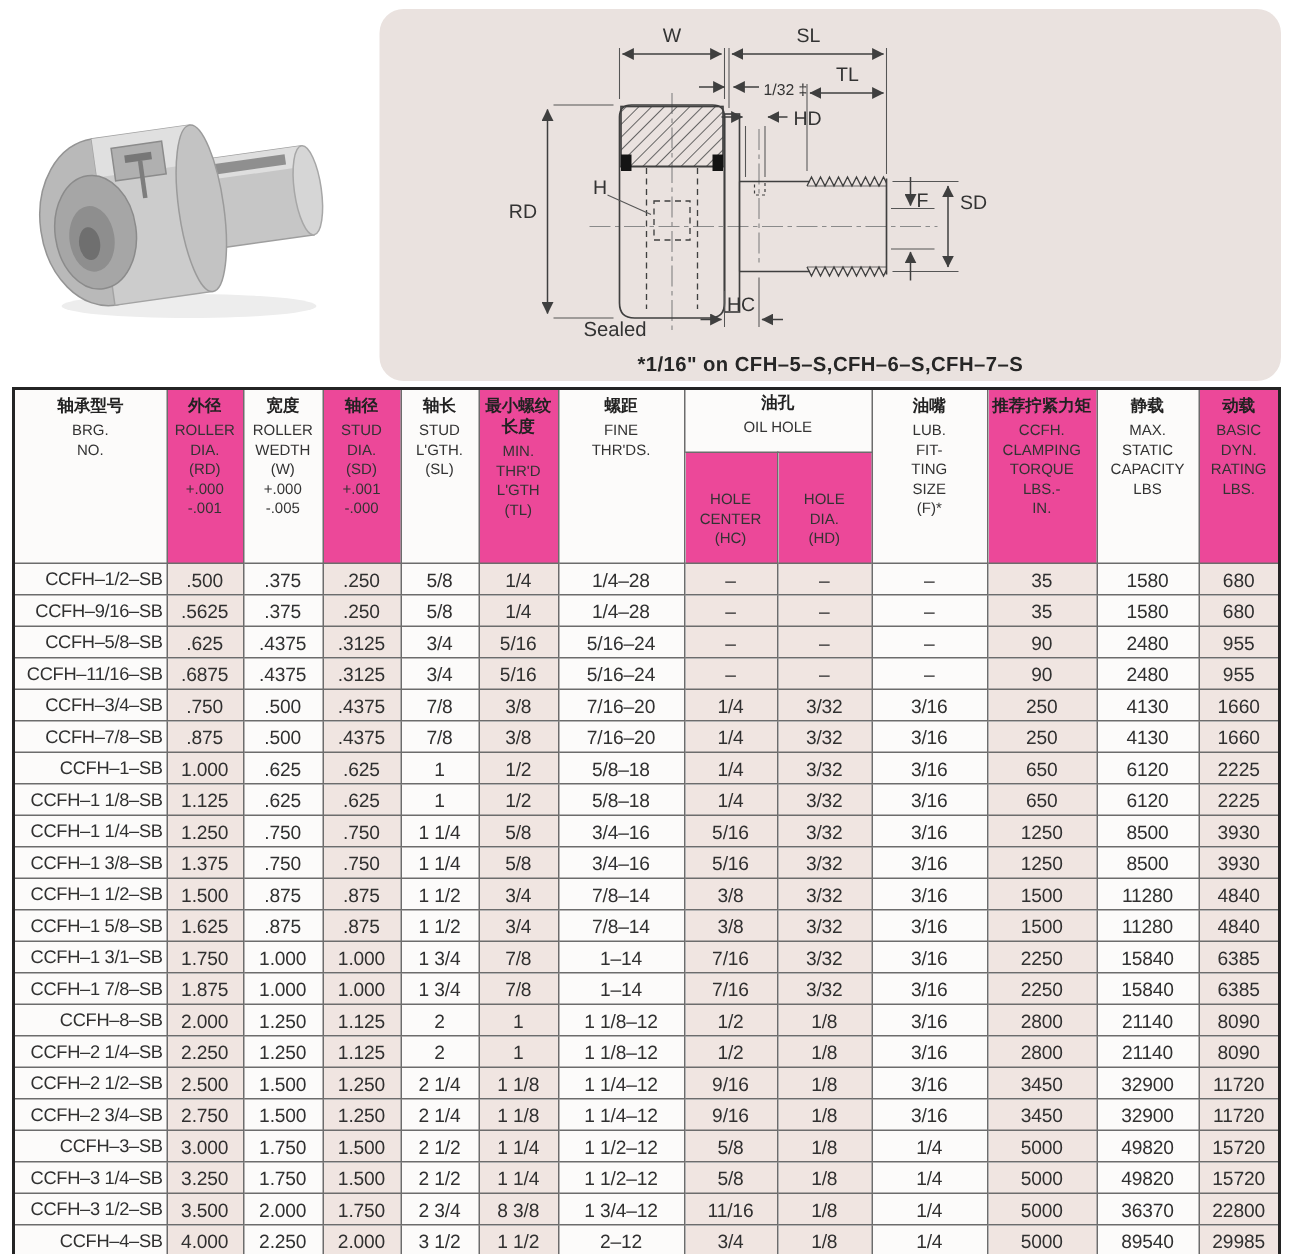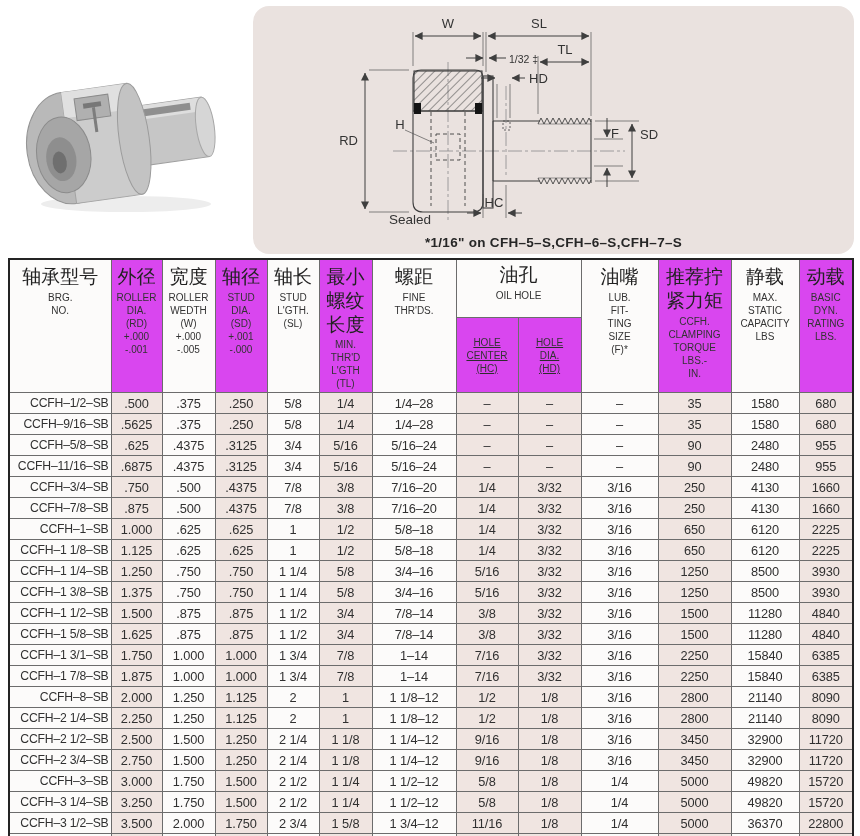--- a/index.html
+++ b/index.html
@@ -14,25 +14,25 @@
   
   .photo{position:absolute;left:14px;top:58px;width:226px;height:160px;}
 
   
   table.spec{position:absolute;left:8px;top:258px;width:845px;border-collapse:collapse;table-layout:fixed;background:#fcfbfa;border:2px solid #242424;}
   .spec th,.spec td{border:1px solid #6c6c6c;text-align:center;overflow:hidden;}
   .spec td{font-size:12.8px;height:20px;padding:0 2px;color:#303030;letter-spacing:-.1px;}
   .spec td.model{text-align:right;padding-left:4px;font-size:12.2px;letter-spacing:-.2px;}
   .spec .shaded{background:#f0e5e1;}
   .spec th{font-weight:normal;vertical-align:top;padding:5px 1px 2px;background:#fcfbfa;}
-  .spec th.shaded{background:#d946ef;}
-  .cn{font-size:19px;font-weight:normal;line-height:1.25;color:#222;}
+  .spec th.shaded{background:#ec4899;}
+  .cn{font-size:11px;font-weight:bold;line-height:1.25;color:#222;}
   .en{font-size:10px;line-height:1.3;white-space:pre-line;margin-top:2px;color:#333;}
   .hr1 th.group{height:36px;vertical-align:top;padding-top:3px;}
-  .hr2 th{height:55px;vertical-align:middle;padding-top:0;text-decoration:underline;}
+  .hr2 th{height:55px;vertical-align:middle;padding-top:16px;}
   svg text{font-family:"Liberation Sans","DejaVu Sans",sans-serif;}
 </style>
 </head>
 <body>
 
 <div class="stage">
 
   <svg class="photo" viewBox="0 0 226 160">
     <ellipse cx="112" cy="146" rx="85" ry="8" fill="#ededed"></ellipse>
     <g transform="rotate(-8 112 80)">
@@ -558,21 +558,21 @@
           <td class="shaded">5000</td>
           <td>49820</td>
           <td class="shaded">15720</td>
         </tr>
         <tr>
           <td class="model">CCFH–3 1/2–SB</td>
           <td class="shaded">3.500</td>
           <td>2.000</td>
           <td class="shaded">1.750</td>
           <td>2 3/4</td>
-          <td class="shaded">1 5/8</td>
+          <td class="shaded">8 3/8</td>
           <td>1 3/4–12</td>
           <td class="shaded">11/16</td>
           <td class="shaded">1/8</td>
           <td>1/4</td>
           <td class="shaded">5000</td>
           <td>36370</td>
           <td class="shaded">22800</td>
         </tr>
         <tr>
           <td class="model">CCFH–4–SB</td>

